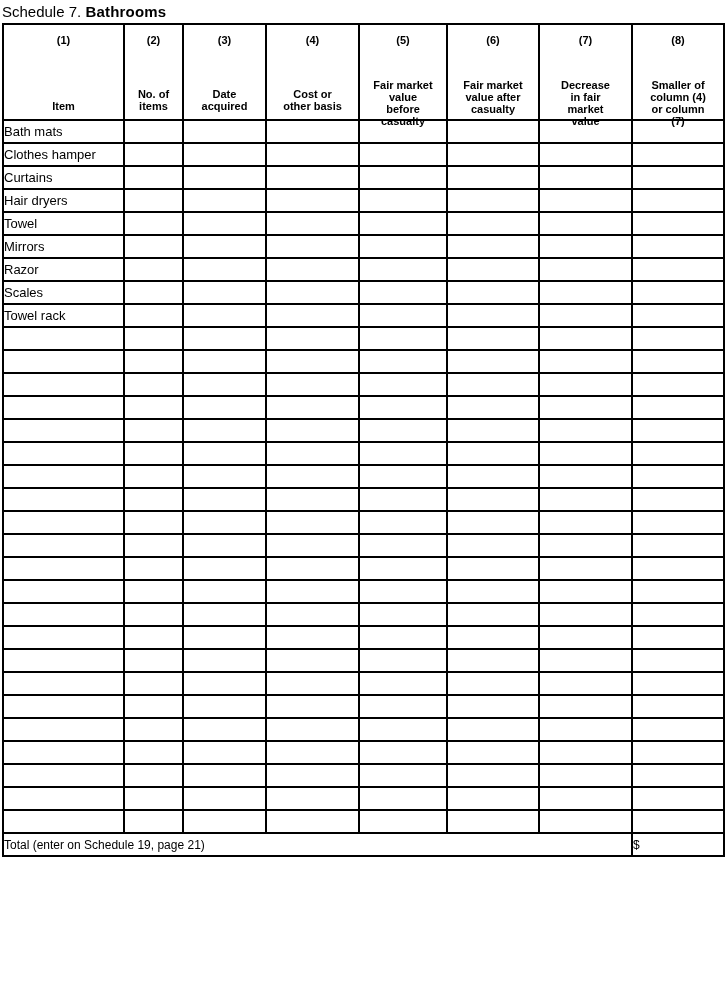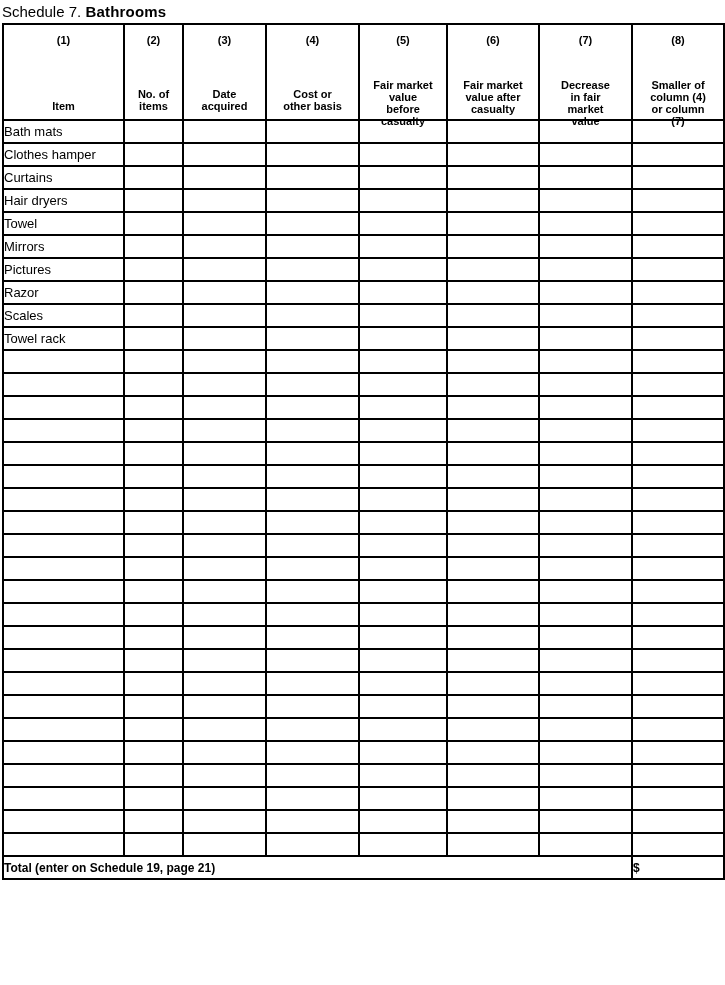--- a/index.html
+++ b/index.html
@@ -70,21 +70,21 @@
     padding-left: 5px;
     vertical-align: middle;
     white-space: nowrap;
     overflow: hidden;
   }
 
   
   tfoot td {
     height: 23px;
     border-bottom: 7px solid #000;
-    font-weight: bold;
+    font-weight: normal;
     font-size: 12px;
     vertical-align: middle;
   }
   td.total-label  { padding-left: 4px; white-space: nowrap; }
   td.total-amount { padding-left: 6px; }
 </style>
 </head>
 <body>
 
 <div class="page">
@@ -228,30 +228,20 @@
           <td class="item-cell">Mirrors</td>
           <td></td>
           <td></td>
           <td></td>
           <td></td>
           <td></td>
           <td></td>
           <td></td>
         </tr>
         <tr>
-          <td class="item-cell">Pictures</td>
-          <td></td>
-          <td></td>
-          <td></td>
-          <td></td>
-          <td></td>
-          <td></td>
-          <td></td>
-        </tr>
-        <tr>
           <td class="item-cell">Razor</td>
           <td></td>
           <td></td>
           <td></td>
           <td></td>
           <td></td>
           <td></td>
           <td></td>
         </tr>
         <tr>

